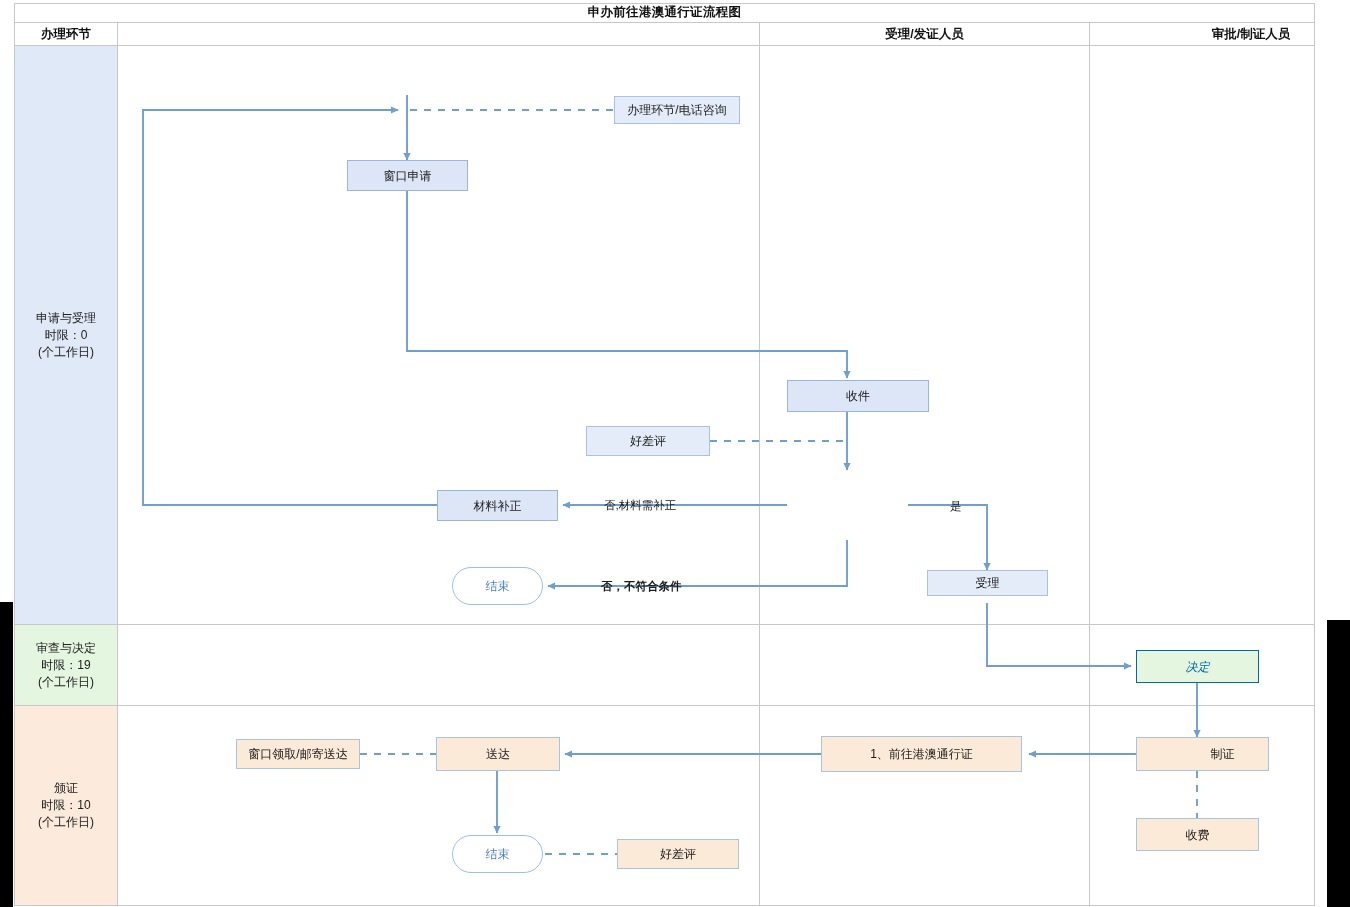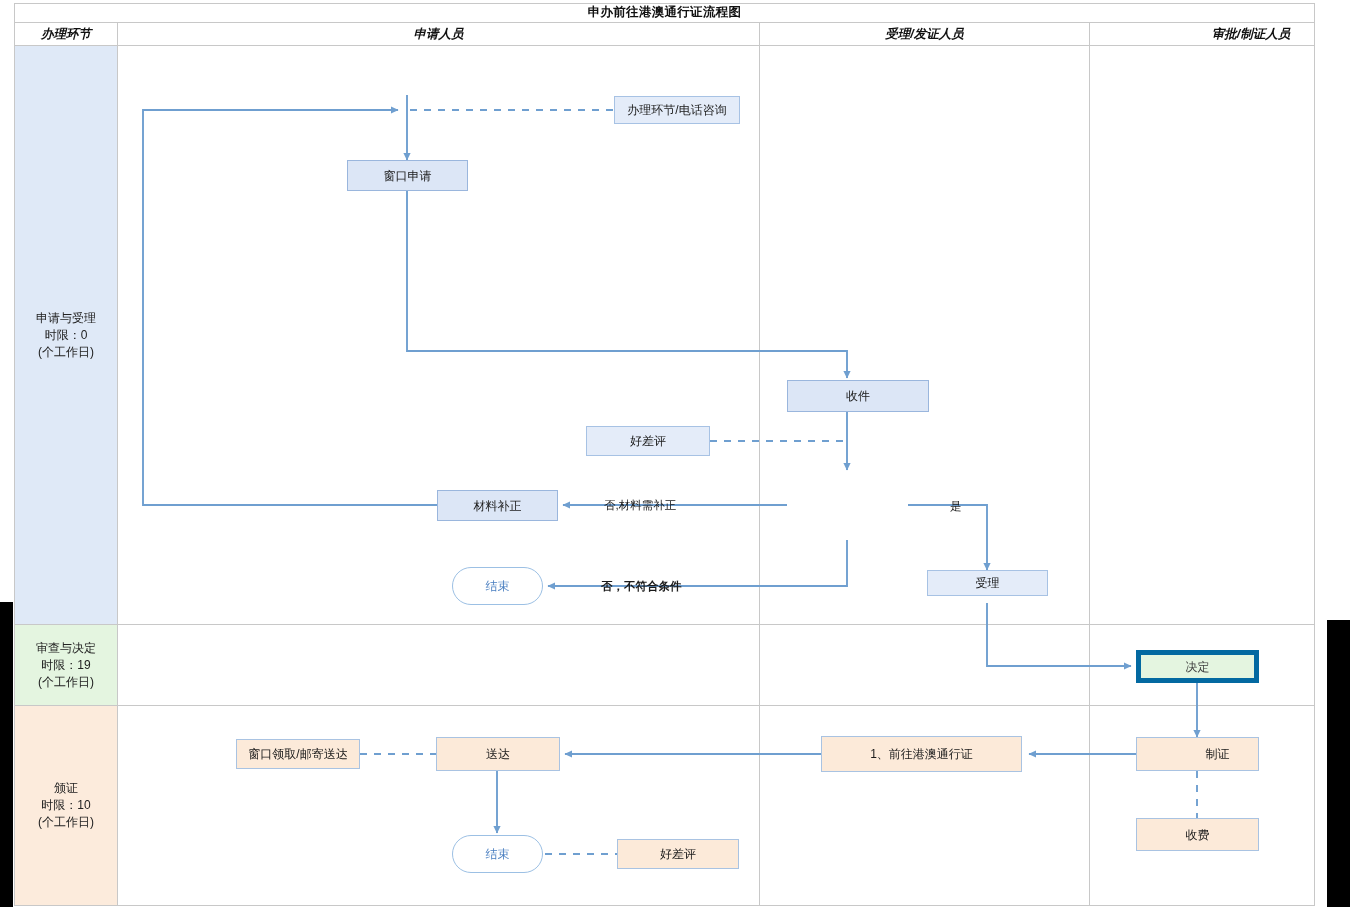--- a/index.html
+++ b/index.html
@@ -28,21 +28,21 @@
   .title-cell{
     position:absolute;
     left:14px;top:3px;width:1301px;height:18px;
     display:flex;align-items:center;justify-content:center;
     font-size:12.5px;color:#111;font-weight:700;
     letter-spacing:.3px;
   }
   .hdr{
     position:absolute;height:20px;
     display:flex;align-items:center;justify-content:center;
-    font-size:12.5px;color:#111;font-weight:700;font-style:italic;
+    font-size:12.5px;color:#111;font-weight:700;
   }
 
   .lane-fill{position:absolute;}
   .lane-label{
     position:absolute;
     display:flex;flex-direction:column;align-items:center;justify-content:center;
     font-size:12px;color:#222;line-height:17px;text-align:center;
   }
   .lane-label span{display:block;white-space:nowrap;}
 
@@ -50,21 +50,21 @@
   .node{
     position:absolute;
     box-sizing:border-box;
     display:flex;align-items:center;justify-content:center;
     font-size:12px;
     text-align:center;
     line-height:14px;
   }
   .n-blue{background:#dce6f6;border:1px solid #9ab6dd;color:#1a1a1a;}
   .n-blue-pale{background:#e4ecf9;border:1px solid #a7c2e4;color:#1a1a1a;}
-  .n-green{background:#e4f5e0;border:5px solid #0369a1;color:#404040;}
+  .n-green{background:#e4f5e0;border:1px solid #0369a1;color:#0369a1;font-style:italic;}
   .n-peach{background:#fcead9;border:1px solid #a9c3e2;color:#1a1a1a;}
   .n-term{
     background:#ffffff;border:1.4px solid #9cc0e4;border-radius:22px;
     color:#4a7fc1;
   }
   .n-diamond{
     background:transparent;border:none;
   }
   .n-diamond .dm-svg{position:absolute;left:0;top:0;}
   .n-diamond .dm-txt{position:relative;z-index:2;}
@@ -91,21 +91,20 @@
 
   <div class="grid-line gl-v" style="left:14px;top:3px;height:903px;"></div>
   <div class="grid-line gl-v" style="left:117px;top:22px;height:884px;"></div>
   <div class="grid-line gl-v" style="left:759px;top:22px;height:884px;"></div>
   <div class="grid-line gl-v" style="left:1089px;top:22px;height:884px;"></div>
   <div class="grid-line gl-v" style="left:1314px;top:3px;height:903px;"></div>
 
   <div class="title-cell">申办前往港澳通行证流程图</div>
 
   <div class="hdr" style="left:15px;top:24px;width:102px;">办理环节</div>
-  <div class="hdr" style="left:118px;top:24px;width:641px;">申请人员</div>
   <div class="hdr" style="left:760px;top:24px;width:329px;">受理/发证人员</div>
   <div class="hdr" style="left:1139px;top:24px;width:224px;">审批/制证人员</div>
 
   <div class="lane-fill" style="left:15px;top:46px;width:102px;height:578px;background:#dfe9f7;"></div>
   <div class="lane-fill" style="left:15px;top:625px;width:102px;height:80px;background:#e4f5e0;"></div>
   <div class="lane-fill" style="left:15px;top:706px;width:102px;height:199px;background:#fcebdc;"></div>
 
   <div class="lane-label" style="left:15px;top:46px;width:102px;height:578px;">
     <span>申请与受理</span>
     <span>时限：0</span>
@@ -181,21 +180,21 @@
 
 
   <div class="node n-blue" style="left:437px;top:490px;width:121px;height:31px;">材料补正</div>
 
   <div class="node n-term" style="left:452px;top:567px;width:91px;height:38px;">结束</div>
 
   <div class="node n-blue-pale" style="left:927px;top:570px;width:121px;height:26px;">受理</div>
 
   <div class="node n-green" style="left:1136px;top:650px;width:123px;height:33px;">决定</div>
 
-  <div class="node n-peach" style="left:1136px;top:737px;width:123px;height:34px;padding-left:40px;">制证</div>
+  <div class="node n-peach" style="left:1136px;top:737px;width:133px;height:34px;padding-left:40px;">制证</div>
 
   <div class="node n-peach" style="left:1136px;top:818px;width:123px;height:33px;">收费</div>
 
   <div class="node n-peach" style="left:821px;top:736px;width:201px;height:36px;">1、前往港澳通行证</div>
 
   <div class="node n-peach" style="left:436px;top:737px;width:124px;height:34px;">送达</div>
 
   <div class="node n-peach" style="left:236px;top:739px;width:124px;height:30px;">窗口领取/邮寄送达</div>
 
   <div class="node n-term" style="left:452px;top:835px;width:91px;height:38px;">结束</div>

